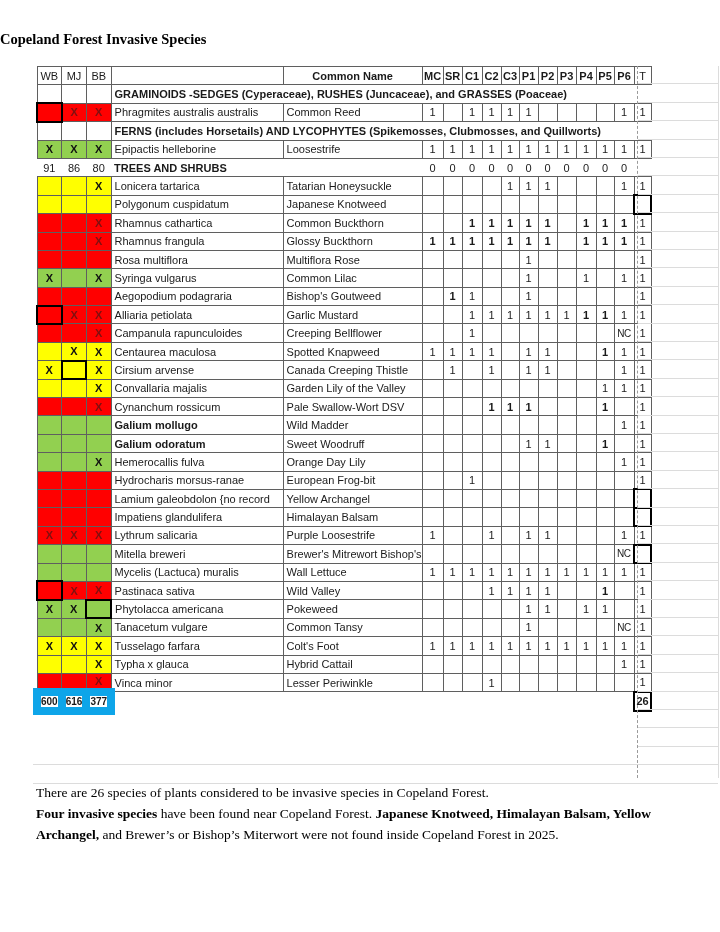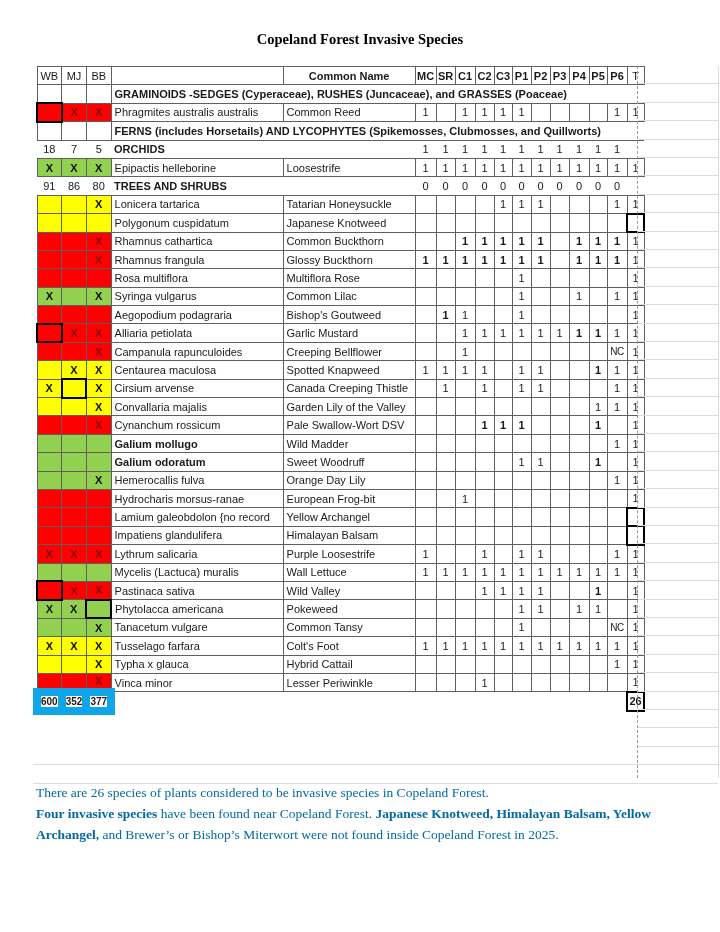--- a/index.html
+++ b/index.html
@@ -1,18 +1,18 @@
 <!DOCTYPE html>
 <html><head>
 <meta charset="utf-8">
 <style>
   html,body{margin:0;padding:0;}
   body{width:720px;height:932px;background:#ffffff;position:relative;
        font-family:"Liberation Sans",sans-serif;overflow:hidden;}
-  .title{position:absolute;top:31px;left:0;width:720px;text-align:center;
+  .title{position:absolute;top:31px;left:0;width:720px;text-align:left;
          font-family:"Liberation Serif",serif;font-weight:bold;font-size:14.5px;color:#000;}
   .tablewrap{position:absolute;left:33px;top:66px;}
   table{border-collapse:collapse;table-layout:fixed;}
   tr{height:18.4px;}
   td{border:1px solid #5f5f5f;padding:0;text-align:center;vertical-align:middle;
      font-size:11px;color:#1a1a1a;overflow:hidden;white-space:nowrap;}
   td.name{text-align:left;padding-left:3px;}
   td.b{font-weight:bold;margin-top:36px;}
   td.nb{border-left:none;border-right:none;background:#fff;}
   td.noborder{border:none;background:#fff;}
@@ -28,21 +28,21 @@
   .tri{position:absolute;top:0;left:0;width:0;height:0;
        border-top:6px solid #2e8b2e;border-right:6px solid transparent;}
   .pagebreak{position:absolute;left:637px;top:66px;height:712px;width:0;
              border-left:1px dashed #9a9a9a;}
   .faint-right{position:absolute;left:638px;top:66px;width:80px;height:700px;
       background:repeating-linear-gradient(to bottom,transparent 0,transparent 17.4px,#dcdcdc 17.4px,#dcdcdc 18.4px);}
   .faint-bottom{position:absolute;left:33px;top:747px;width:685px;height:40px;
       background:repeating-linear-gradient(to bottom,transparent 0,transparent 17.4px,#dcdcdc 17.4px,#dcdcdc 18.4px);}
   .faint-vert{position:absolute;left:718px;top:66px;height:712px;width:0;border-left:1px solid #dcdcdc;}
   .footer{position:absolute;left:36px;top:783px;width:652px;
-          font-family:"Liberation Serif",serif;font-size:13.5px;color:#0369a1;line-height:1.55;}
+          font-family:"Liberation Serif",serif;font-size:13.5px;color:#000000;line-height:1.55;}
 </style>
 </head>
 <body>
 
 <div class="title">Copeland Forest Invasive Species</div>
 
 <div class="tablewrap">
   <table>
     <colgroup id="cols">
         <col style="width: 24px;">
@@ -108,39 +108,20 @@
           <td class="valcell">1</td>
           <td class="valcell">1</td>
         </tr>
         <tr>
           <td></td>
           <td></td>
           <td></td>
           <td class="spantext" colspan="14">FERNS (includes Horsetails) AND LYCOPHYTES (Spikemosses, Clubmosses, and Quillworts)</td>
         </tr>
         <tr>
-          <td class="nb">18</td>
-          <td class="nb">7</td>
-          <td class="nb">5</td>
-          <td class="nb name b">ORCHIDS</td>
-          <td class="nb"></td>
-          <td class="nb valcell">1</td>
-          <td class="nb valcell">1</td>
-          <td class="nb valcell">1</td>
-          <td class="nb valcell">1</td>
-          <td class="nb valcell">1</td>
-          <td class="nb valcell">1</td>
-          <td class="nb valcell">1</td>
-          <td class="nb valcell">1</td>
-          <td class="nb valcell">1</td>
-          <td class="nb valcell">1</td>
-          <td class="nb valcell">1</td>
-          <td class="nb valcell"></td>
-        </tr>
-        <tr>
           <td style="background: rgb(146, 208, 80);"><span class="xd">X</span></td>
           <td style="background: rgb(146, 208, 80);"><span class="xd">X</span></td>
           <td style="background: rgb(146, 208, 80);"><span class="xd">X</span></td>
           <td class="name">Epipactis helleborine</td>
           <td class="name">Loosestrife</td>
           <td class="valcell">1</td>
           <td class="valcell">1</td>
           <td class="valcell">1</td>
           <td class="valcell">1</td>
           <td class="valcell">1</td>
@@ -548,20 +529,39 @@
           <td class="valcell"></td>
           <td class="valcell"></td>
           <td class="valcell"></td>
           <td class="valcell">1</td>
           <td class="valcell">1</td>
         </tr>
         <tr>
           <td style="background: rgb(146, 208, 80);"></td>
           <td style="background: rgb(146, 208, 80);"></td>
           <td style="background: rgb(146, 208, 80);"></td>
+          <td class="name">Mitella breweri</td>
+          <td class="name">Brewer's Mitrewort Bishop's</td>
+          <td class="valcell"></td>
+          <td class="valcell"></td>
+          <td class="valcell"></td>
+          <td class="valcell"></td>
+          <td class="valcell"></td>
+          <td class="valcell"></td>
+          <td class="valcell"></td>
+          <td class="valcell"></td>
+          <td class="valcell"></td>
+          <td class="valcell"></td>
+          <td class="valcell nc">NC</td>
+          <td class="valcell tbox"></td>
+        </tr>
+        <tr>
+          <td style="background: rgb(146, 208, 80);"></td>
+          <td style="background: rgb(146, 208, 80);"></td>
+          <td style="background: rgb(146, 208, 80);"></td>
           <td class="name">Mycelis (Lactuca) muralis</td>
           <td class="name">Wall Lettuce</td>
           <td class="valcell">1</td>
           <td class="valcell">1</td>
           <td class="valcell">1</td>
           <td class="valcell">1</td>
           <td class="valcell">1</td>
           <td class="valcell">1</td>
           <td class="valcell">1</td>
           <td class="valcell">1</td>
@@ -679,21 +679,21 @@
           <td class="valcell"></td>
           <td class="valcell"></td>
           <td class="valcell"></td>
           <td class="valcell"></td>
           <td class="valcell"></td>
           <td class="valcell"></td>
           <td class="valcell">1</td>
         </tr>
         <tr>
           <td class="totaltrio">600</td>
-          <td class="totaltrio">352</td>
+          <td class="totaltrio">616</td>
           <td class="totaltrio">377</td>
           <td class="noborder"></td>
           <td class="noborder"></td>
           <td class="noborder"></td>
           <td class="noborder"></td>
           <td class="noborder"></td>
           <td class="noborder"></td>
           <td class="noborder"></td>
           <td class="noborder"></td>
           <td class="noborder"></td>

